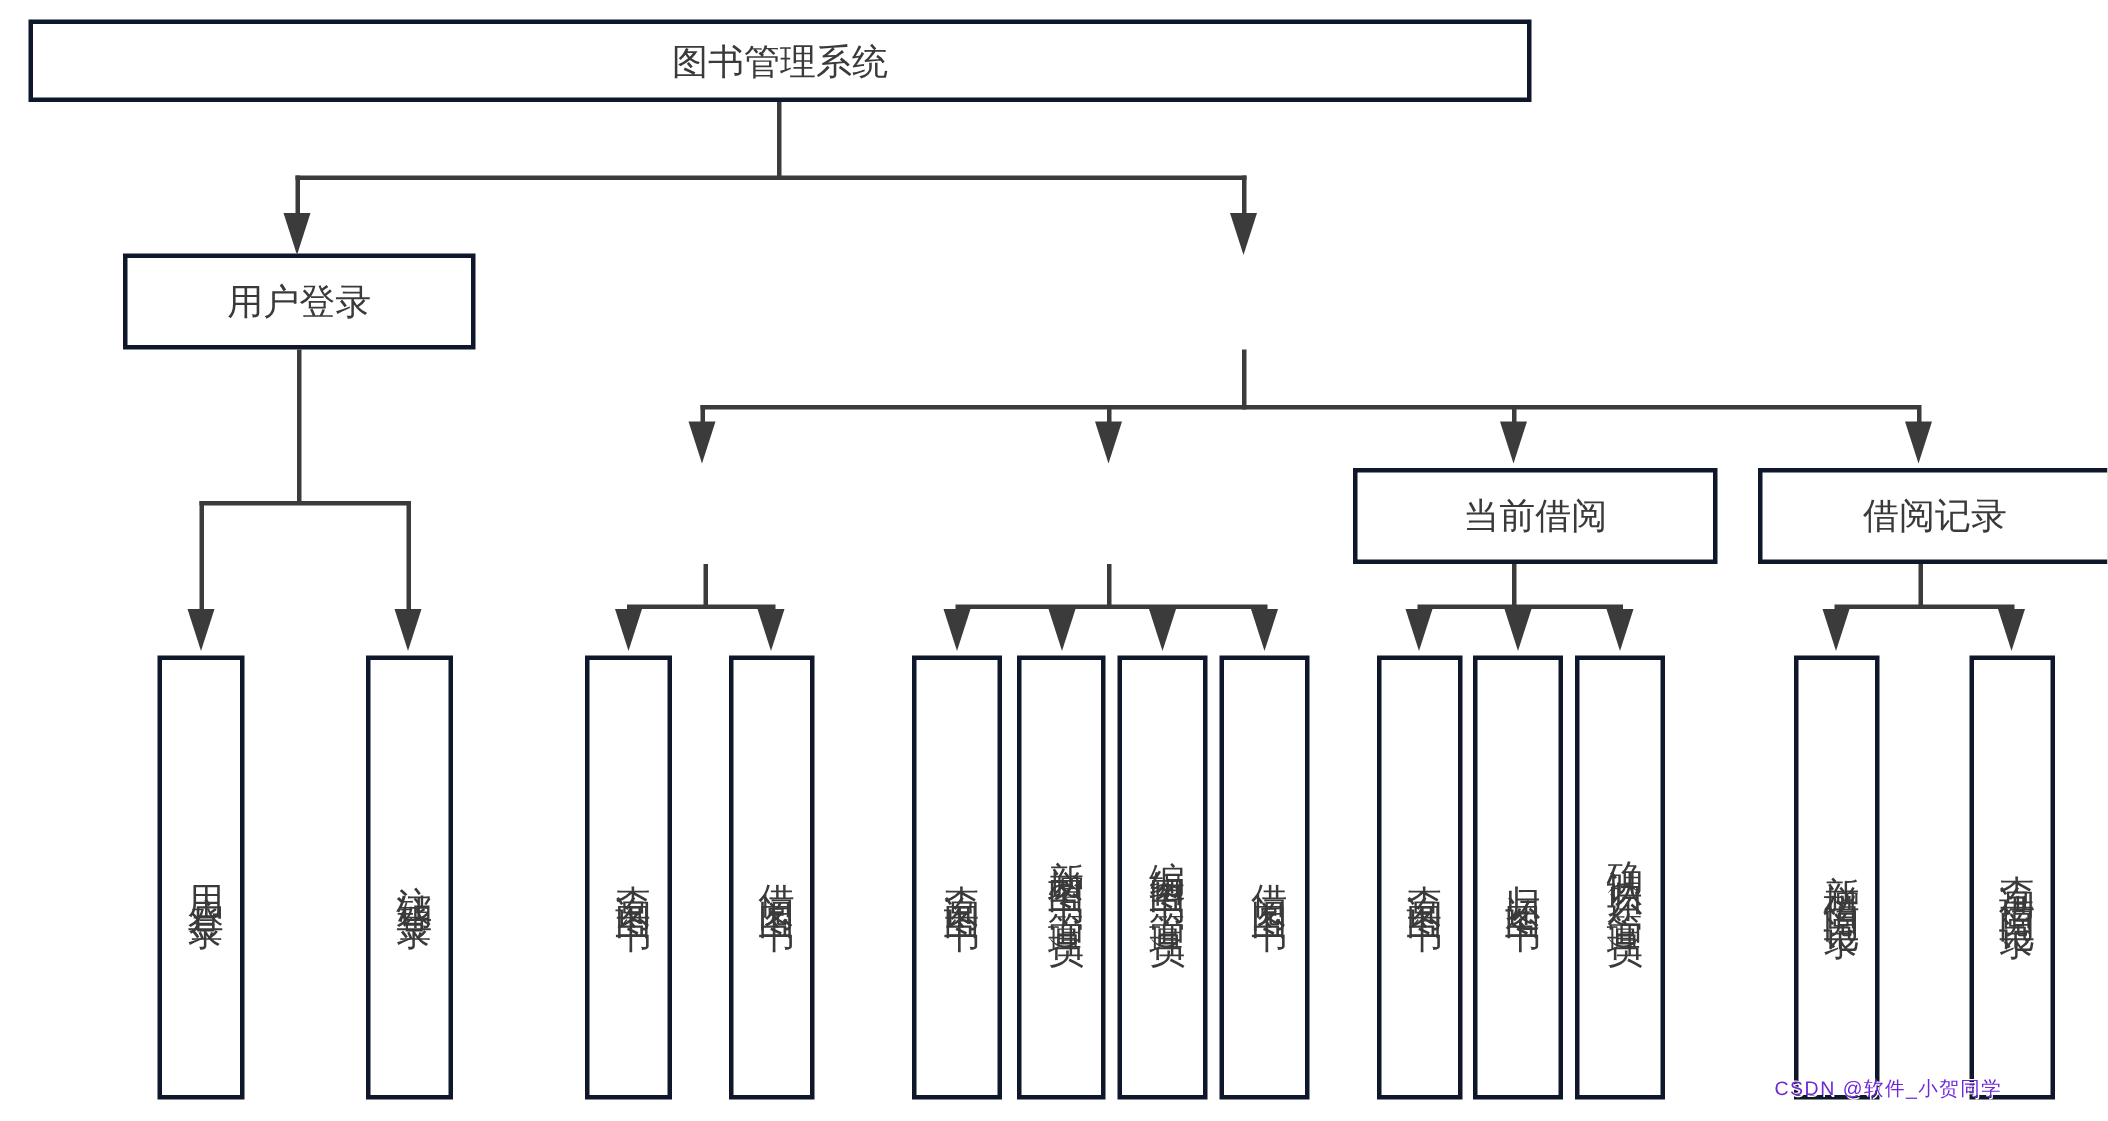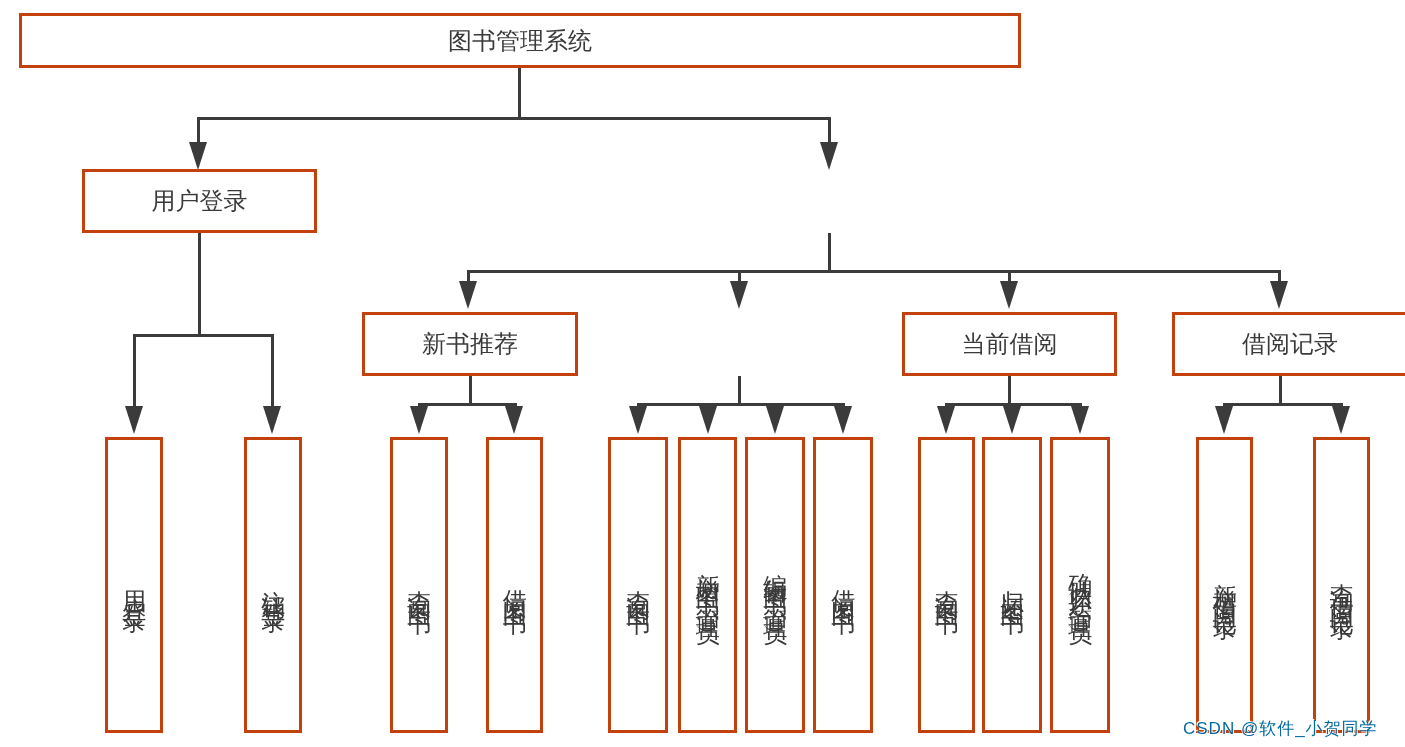--- a/index.html
+++ b/index.html
@@ -7,28 +7,29 @@
     position: relative;
     width: 1405px;
     height: 747px;
     background: #ffffff;
     overflow: hidden;
     font-family: "Liberation Sans", "DejaVu Sans", sans-serif;
   }
   .box {
     position: absolute;
     box-sizing: border-box;
-    border: 3px solid #c2410c;
+    border: 3px solid #0f172a;
     background: #ffffff;
     color: #3a3a3a;
     display: flex;
     align-items: center;
     justify-content: center;
     font-size: 24px;
     text-align: center;
+    font-family: Liberation Mono, monospace;
   }
   .vbox {
     writing-mode: vertical-rl;
     text-orientation: mixed;
     letter-spacing: 7px;
     line-height: 1.1;
   }
   .hline, .vline {
     position: absolute;
     background: #3b3b3b;
@@ -38,22 +39,22 @@
     width: 0;
     height: 0;
     border-left: 9px solid transparent;
     border-right: 9px solid transparent;
     border-top: 28px solid #3b3b3b;
   }
   .watermark {
     position: absolute;
     left: 1183px;
     top: 717px;
-    font-size: 17px;
-    color: #0369a1;
+    font-size: 13px;
+    color: #6d28d9;
     letter-spacing: 1px;
     white-space: nowrap;
     text-shadow: 1px 1px 0 #ffffff, -1px -1px 0 #ffffff;
     z-index: 10;
   }
 </style>
 </head>
 <body>
 
 <div id="canvas">
@@ -80,22 +81,21 @@
   <div class="hline" style="left:467px; top:270px; width:813px; height:3px;"></div>
   <div class="vline" style="left:467px; top:270px; width:3px; height:13px;"></div>
   <div class="vline" style="left:738px; top:270px; width:3px; height:13px;"></div>
   <div class="vline" style="left:1008px; top:270px; width:3px; height:13px;"></div>
   <div class="vline" style="left:1278px; top:270px; width:3px; height:13px;"></div>
   <div class="arrow" style="left:459px; top:281px;"></div>
   <div class="arrow" style="left:730px; top:281px;"></div>
   <div class="arrow" style="left:1000px; top:281px;"></div>
   <div class="arrow" style="left:1270px; top:281px;"></div>
 
-  <div class="box" style="left:362px; top:312px; width:216px; height:64px;">新书推荐</div>
-  <div class="box" style="left:902px; top:312px; width:215px; height:64px;">当前借阅</div>
+  <div class="box" style="left:902px; top:312px; width:243px; height:64px;">当前借阅</div>
   <div class="box" style="left:1172px; top:312px; width:236px; height:64px;">借阅记录</div>
 
   <div class="vline" style="left:469px; top:376px; width:3px; height:29px;"></div>
   <div class="vline" style="left:738px; top:376px; width:3px; height:29px;"></div>
   <div class="vline" style="left:1008px; top:376px; width:3px; height:29px;"></div>
   <div class="vline" style="left:1279px; top:376px; width:3px; height:29px;"></div>
 
   <div class="hline" style="left:418px; top:403px; width:99px; height:3px;"></div>
   <div class="hline" style="left:637px; top:403px; width:208px; height:3px;"></div>
   <div class="hline" style="left:945px; top:403px; width:137px; height:3px;"></div>

